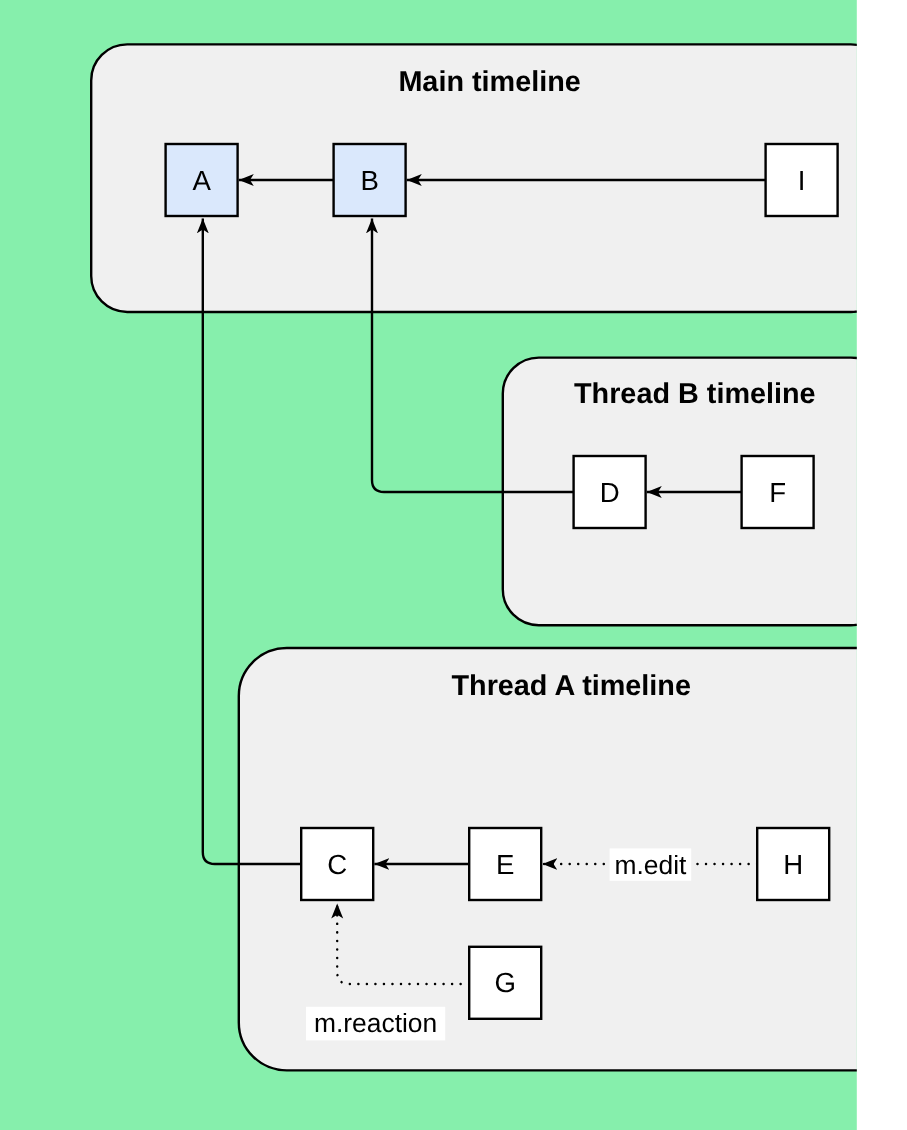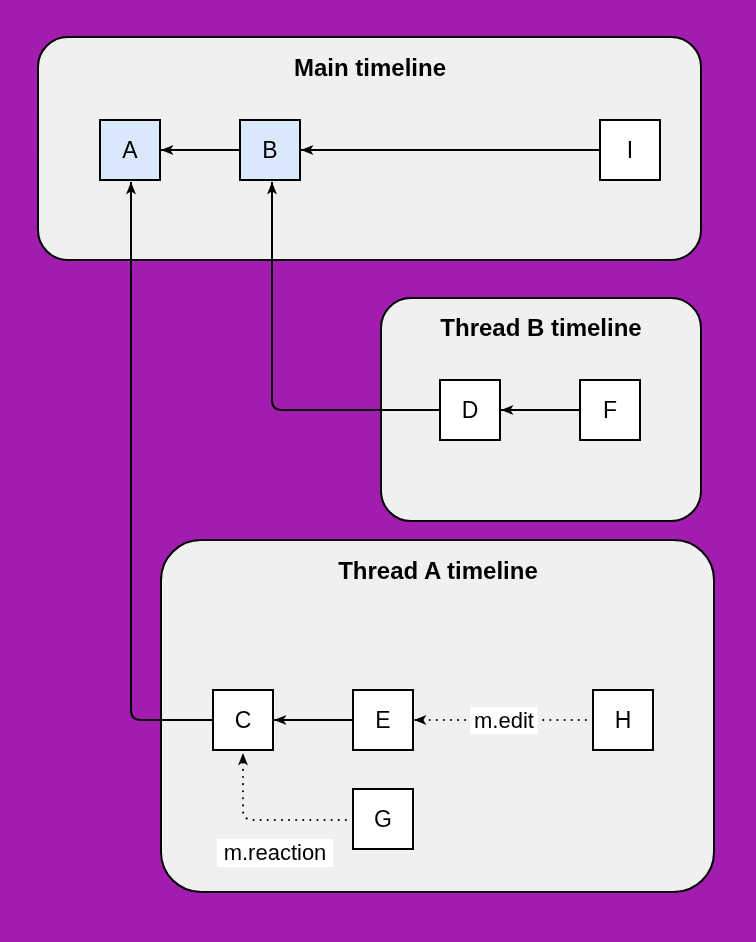--- a/index.html
+++ b/index.html
@@ -1,16 +1,16 @@
 <!DOCTYPE html>
 <html><head>
 <meta charset="utf-8">
 <style>
   html, body { margin: 0; padding: 0; background: #ffffff; }
-  .stage { width: 756px; height: 942px; position: relative; background: #a21caf; overflow: hidden; }
+  .stage { width: 676px; height: 942px; position: relative; background: #86efac; overflow: hidden; padding-left: 38px; }
   svg { display: block; }
   .container-box { stroke: #000000; stroke-width: 2; }
   .node-box { stroke: #000000; stroke-width: 2; }
   .title { font-family: "Liberation Sans", sans-serif; font-size: 24px; font-weight: bold; fill: #000000; text-anchor: middle; }
   .node-label { font-family: "Liberation Sans", sans-serif; font-size: 23px; fill: #000000; text-anchor: middle; }
   .edge-label { font-family: "Liberation Sans", sans-serif; font-size: 22px; fill: #000000; text-anchor: middle; }
   .edge { stroke: #000000; stroke-width: 2; fill: none; }
   .edge.dotted { stroke-dasharray: 0.1 7; stroke-linecap: round; }
   .label-bg { fill: #ffffff; }
 </style>

